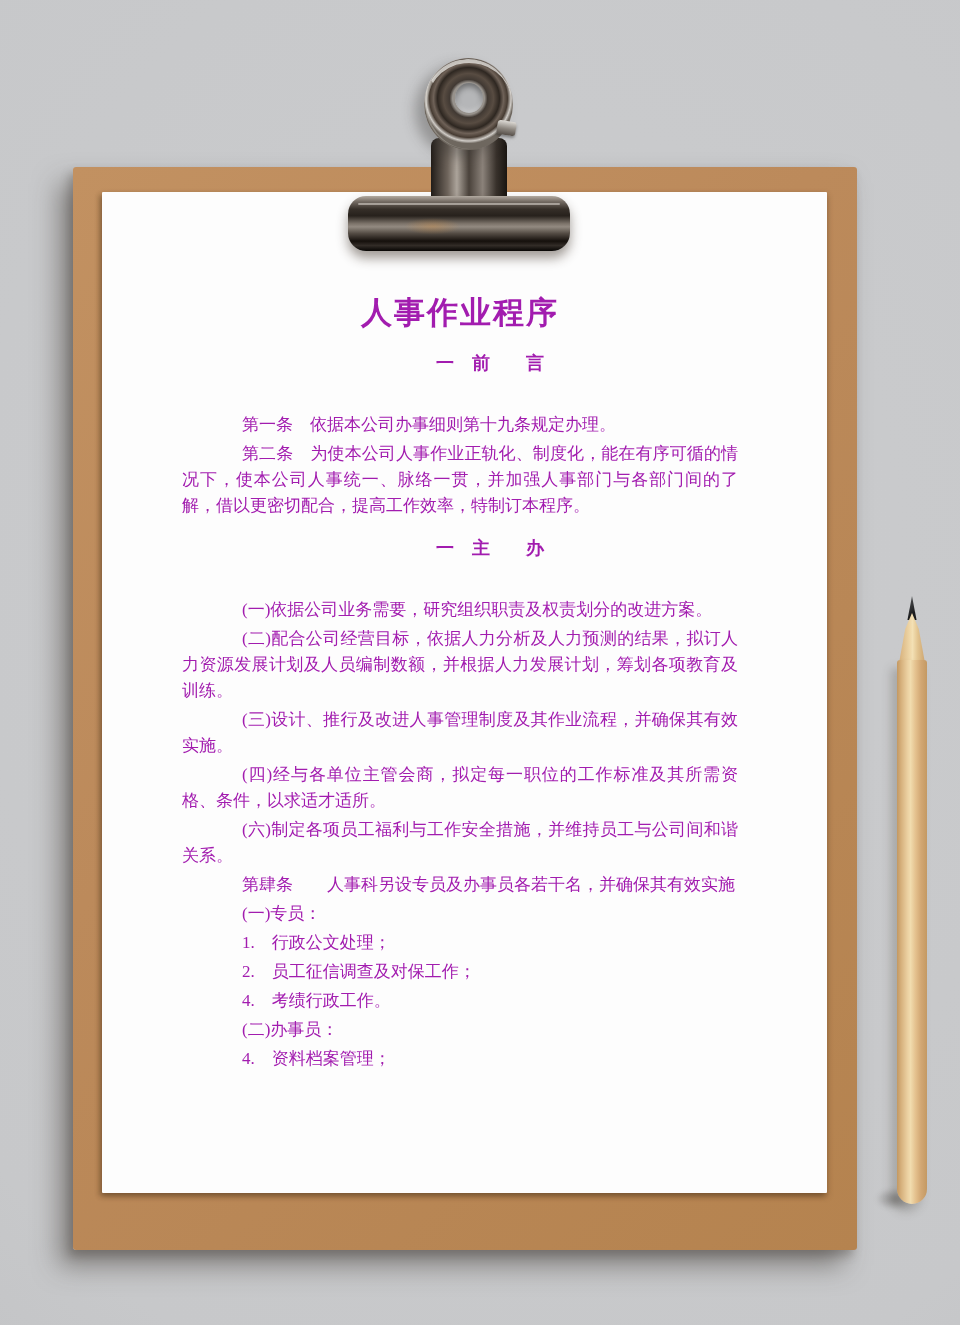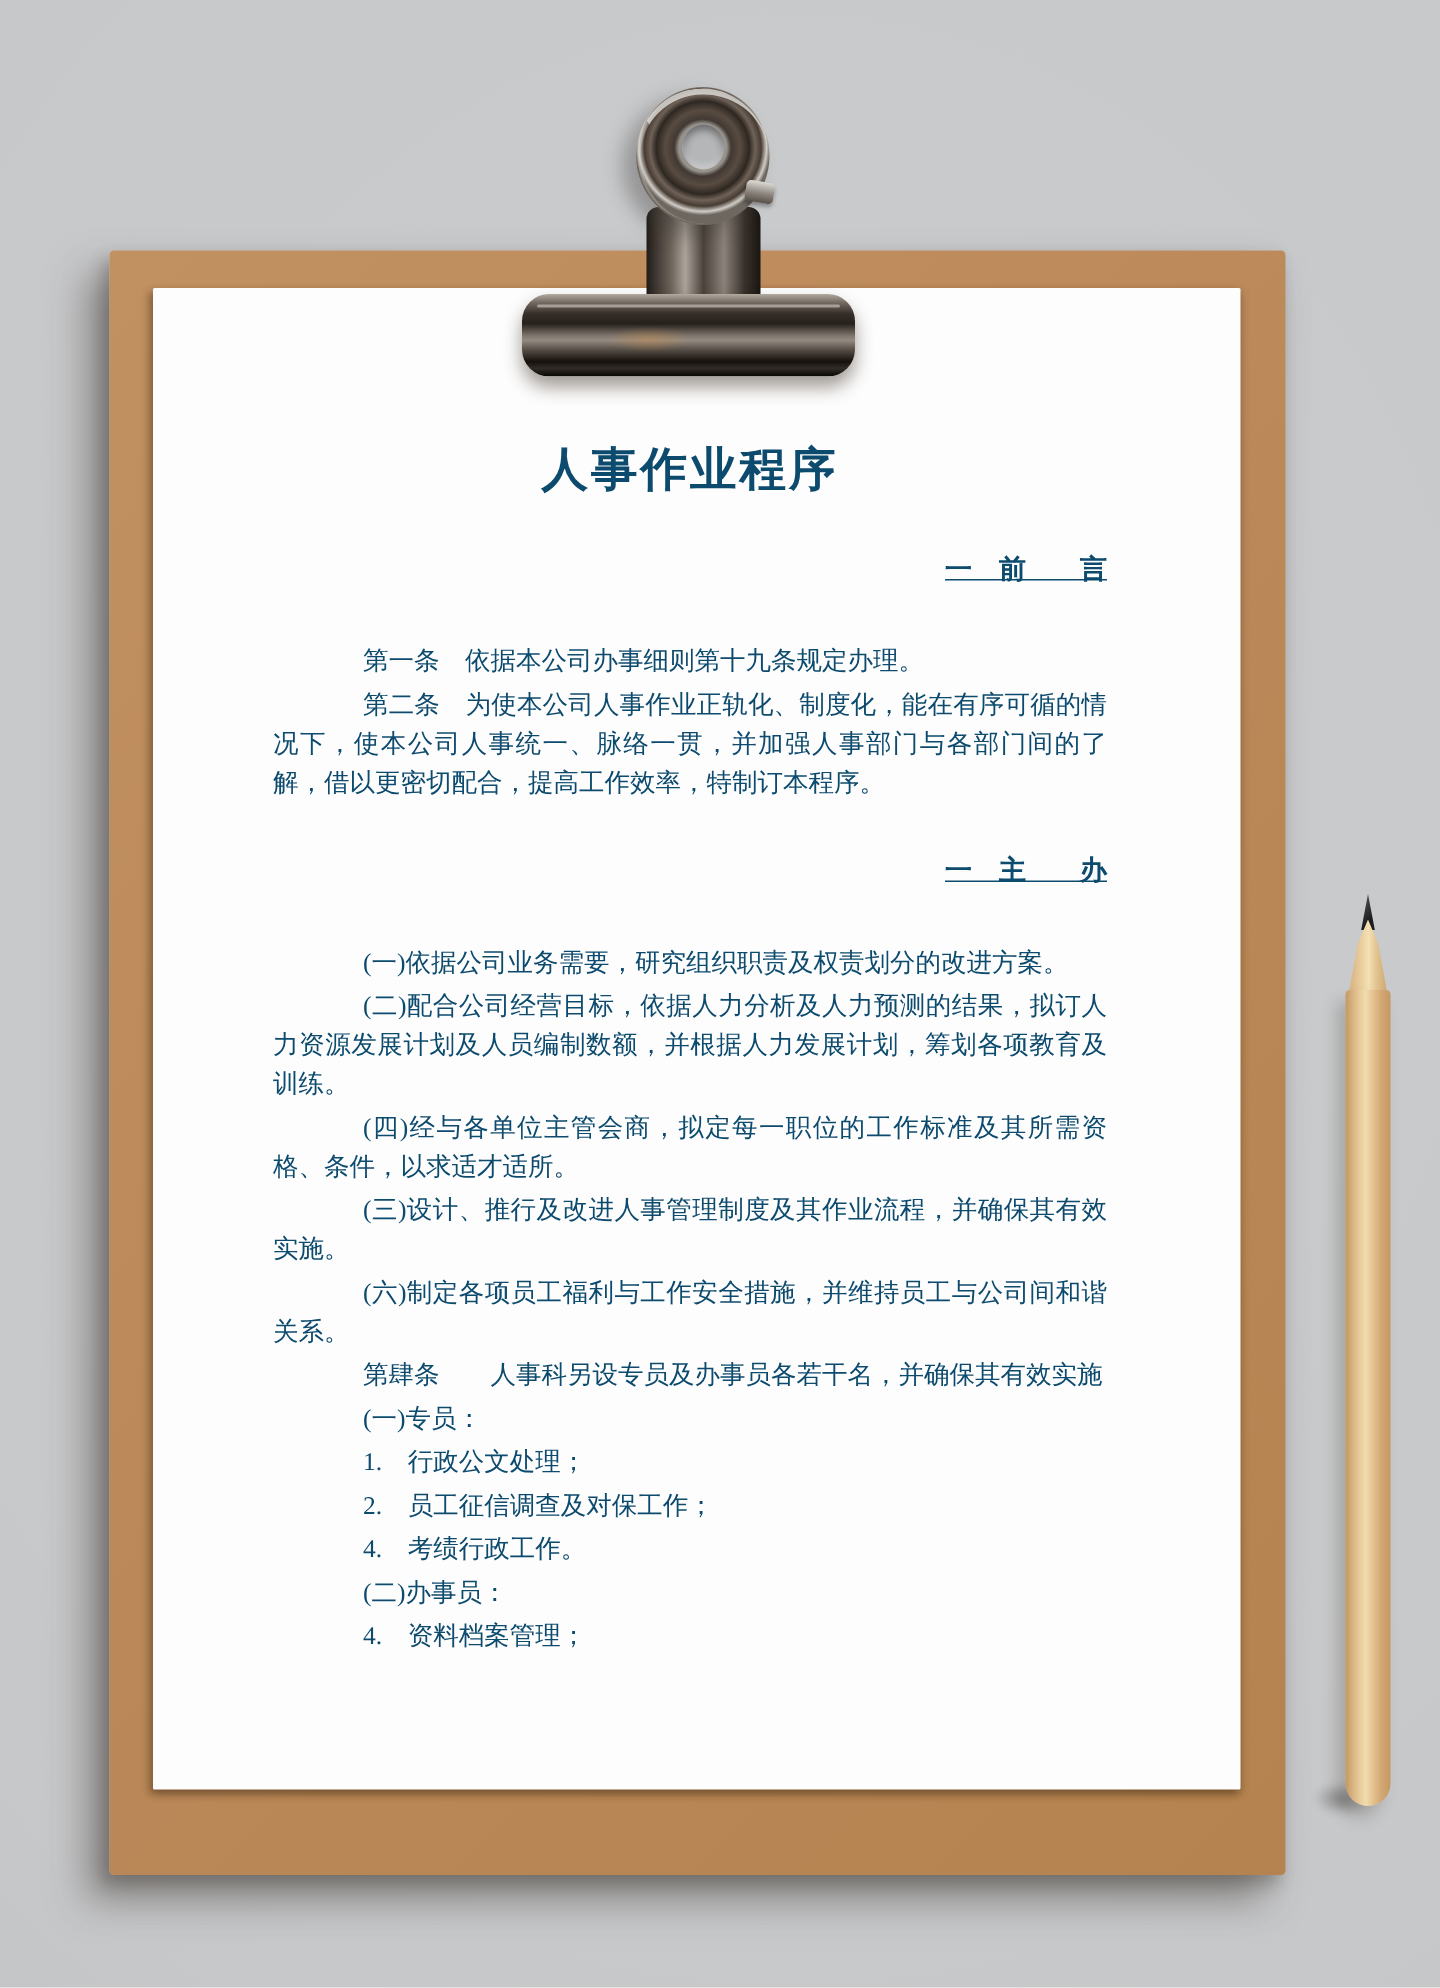--- a/index.html
+++ b/index.html
@@ -18,29 +18,29 @@
     box-shadow:-14px 16px 26px rgba(66,60,54,0.50), -4px 6px 10px rgba(66,60,54,0.30);
     z-index:1;
   }
   .paper{
     position:absolute;left:29px;top:25px;width:725px;height:1001px;
     background:#fdfdfd;border-radius:1px;
     box-shadow:0 3px 6px rgba(70,45,20,0.40), -3px 3px 5px rgba(70,45,20,0.28);
   }
   .doc-content{
     position:absolute;left:80px;right:89px;top:0;bottom:0;
-    color:#0c4a6e;font-size:17px;line-height:26px;text-align:justify;
+    color:#a21caf;font-size:17px;line-height:26px;text-align:justify;
   }
   .doc-title{
     margin:0;padding-top:100px;line-height:42px;
     font-size:31px;font-weight:bold;text-align:center;letter-spacing:2px;
   }
   .sec-heading{
-    margin:32px 0 36px;padding-left:60px;
-    font-size:18px;font-weight:bold;line-height:26px;text-align:right;text-decoration:underline;
+    margin:16px 0 36px;padding-left:60px;
+    font-size:18px;font-weight:bold;line-height:26px;text-align:center;
   }
   .doc-p{margin:0 0 3px;text-indent:60px;}
 
   
   .clip{position:absolute;left:0;top:0;z-index:5;}
   .clip-neck{
     position:absolute;left:431px;top:138px;width:76px;height:66px;
     border-radius:8px 8px 0 0;
     background:linear-gradient(90deg,#211c18 0%,#6f655c 22%,#aca49b 34%,#4a423b 50%,#8b827a 68%,#38312b 86%,#191511 100%);
   }
@@ -116,22 +116,22 @@
       <div class="doc-content">
         <h1 class="doc-title">人事作业程序</h1>
 
         <h2 class="sec-heading">一　前　　言</h2>
         <p class="doc-p">第一条　依据本公司办事细则第十九条规定办理。</p>
         <p class="doc-p">第二条　为使本公司人事作业正轨化、制度化，能在有序可循的情况下，使本公司人事统一、脉络一贯，并加强人事部门与各部门间的了解，借以更密切配合，提高工作效率，特制订本程序。</p>
 
         <h2 class="sec-heading">一　主　　办</h2>
         <p class="doc-p">(一)依据公司业务需要，研究组织职责及权责划分的改进方案。</p>
         <p class="doc-p">(二)配合公司经营目标，依据人力分析及人力预测的结果，拟订人力资源发展计划及人员编制数额，并根据人力发展计划，筹划各项教育及训练。</p>
+        <p class="doc-p">(三)设计、推行及改进人事管理制度及其作业流程，并确保其有效实施。</p>
         <p class="doc-p">(四)经与各单位主管会商，拟定每一职位的工作标准及其所需资格、条件，以求适才适所。</p>
-        <p class="doc-p">(三)设计、推行及改进人事管理制度及其作业流程，并确保其有效实施。</p>
         <p class="doc-p">(六)制定各项员工福利与工作安全措施，并维持员工与公司间和谐关系。</p>
         <p class="doc-p">第肆条　　人事科另设专员及办事员各若干名，并确保其有效实施</p>
         <p class="doc-p">(一)专员：</p>
         <p class="doc-p">1.　行政公文处理；</p>
         <p class="doc-p">2.　员工征信调查及对保工作；</p>
         <p class="doc-p">4.　考绩行政工作。</p>
         <p class="doc-p">(二)办事员：</p>
         <p class="doc-p">4.　资料档案管理；</p>
       </div>
     </div>

